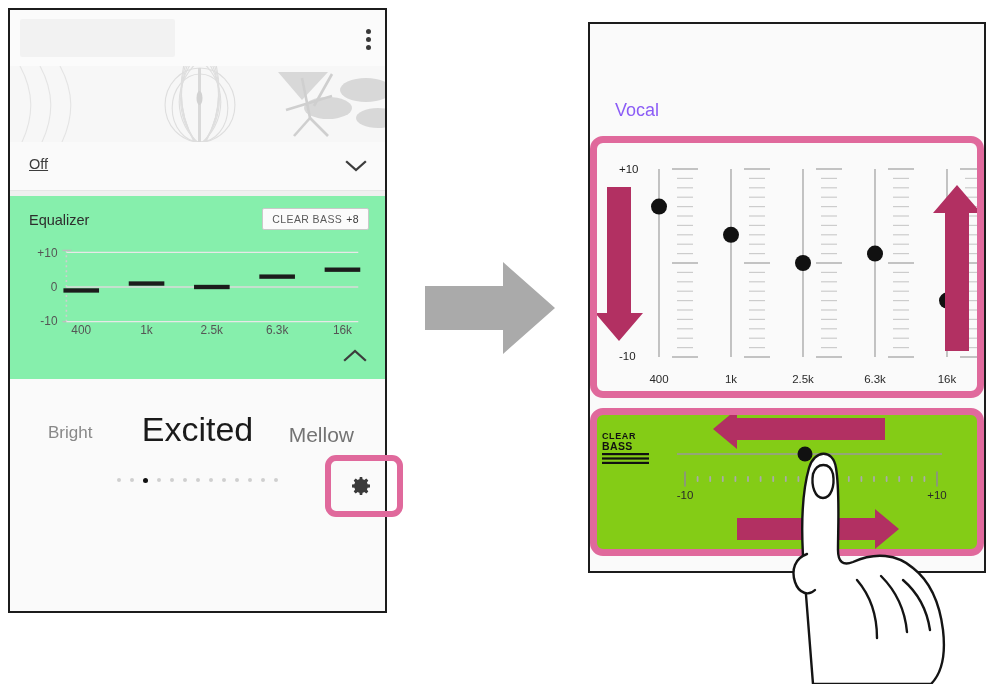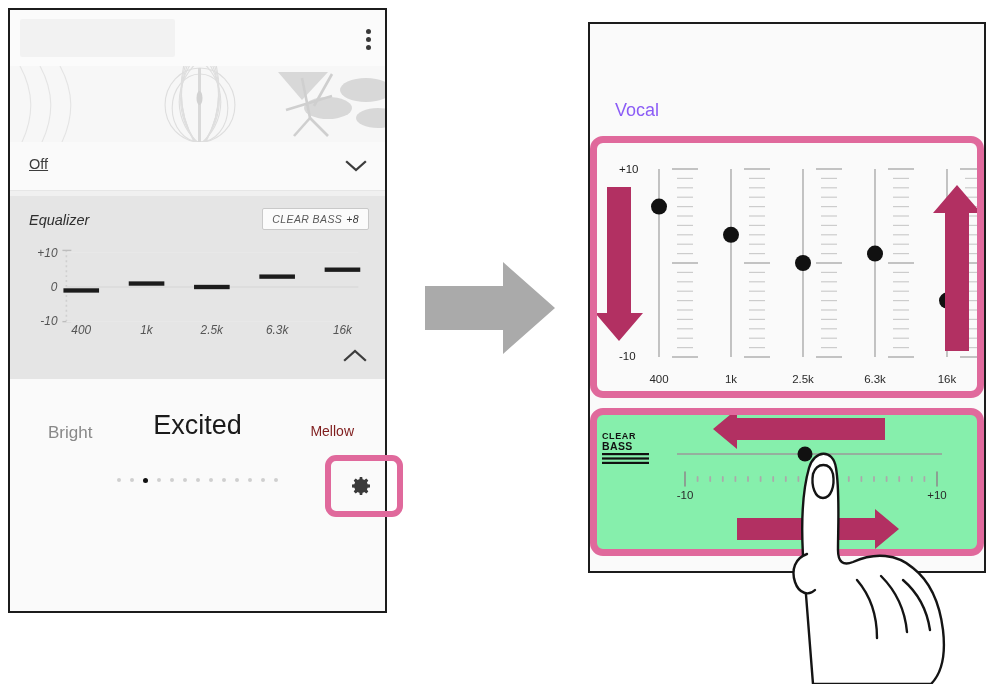--- a/index.html
+++ b/index.html
@@ -53,22 +53,21 @@
     position:absolute;right:18px;top:17px;width:22px;height:14px;
   }
   #lp-divider{
     position:absolute;left:0;top:181px;width:100%;height:5px;
     background:#f0f0f0;border-bottom:1px solid #eaeaea;
   }
 
   
   #lp-eq-card{
     position:absolute;left:0;top:186px;width:100%;height:183px;
-    background:#e5e5e5;
-    font-style:italic;
+    background:#86efac;
   }
   #eq-title{
     position:absolute;left:19px;top:16px;font-size:14.5px;color:#2e2e2e;
   }
   #cb-badge{
     position:absolute;right:16px;top:12px;
     border:1px solid #c9c9c9;background:#fbfbfb;
     padding:4px 9px 4px 9px;border-radius:2px;
     display:flex;align-items:center;gap:4px;
     font-size:10.5px;color:#5a5a5a;letter-spacing:.4px;
@@ -80,22 +79,22 @@
   #chev-up{
     position:absolute;right:18px;top:152px;width:24px;height:15px;
   }
 
   
   #lp-mood{
     position:absolute;left:0;top:388px;width:100%;height:146px;
     background:#fafafa;border-bottom:4px solid #6d28d9;
   }
   #mood-bright{position:absolute;left:38px;top:25px;font-size:17px;color:#888;}
-  #mood-excited{position:absolute;left:0;right:0;top:12px;text-align:center;font-size:27px;color:#1a1a1a;}
-  #mood-mellow{position:absolute;right:31px;top:25px;font-size:14px;color:#7f1d1d;}
+  #mood-excited{position:absolute;left:0;right:0;top:12px;text-align:center;font-size:34px;color:#1a1a1a;}
+  #mood-mellow{position:absolute;right:31px;top:25px;font-size:21px;color:#737373;}
   #dots{position:absolute;left:0;right:0;top:80px;display:flex;justify-content:center;gap:9px;}
   #dots span{width:4px;height:4px;border-radius:50%;background:#cfcfcf;display:block;}
   #dots span.on{background:#111;width:5px;height:5px;}
 
   #gear-hl{
     position:absolute;left:325px;top:455px;width:78px;height:62px;
     border:6px solid #e0699c;border-radius:11px;box-sizing:border-box;
     background:transparent;
   }
   #gear-btn{
@@ -130,21 +129,21 @@
   #slider-svg{position:absolute;left:0;top:0;}
 
   
   #cb-block{
     position:absolute;left:590px;top:408px;width:394px;height:148px;
   }
   #cb-frame{
     position:absolute;left:0;top:0;width:100%;height:100%;
     border:7px solid #e0699c;border-radius:13px;box-sizing:border-box;
   }
-  #cb-inner{position:absolute;left:7px;top:7px;right:7px;bottom:7px;background:#86efac;overflow:hidden;}
+  #cb-inner{position:absolute;left:7px;top:7px;right:7px;bottom:7px;background:#84cc16;overflow:hidden;}
   #cb-svg{position:absolute;left:0;top:0;}
 
   #hand-layer{position:absolute;left:735px;top:430px;width:265px;height:254px;pointer-events:none;}
 
   .lbl{font-family:"Liberation Sans", sans-serif;}
 </style>
 </head>
 <body>
 
 <div id="left-panel">

